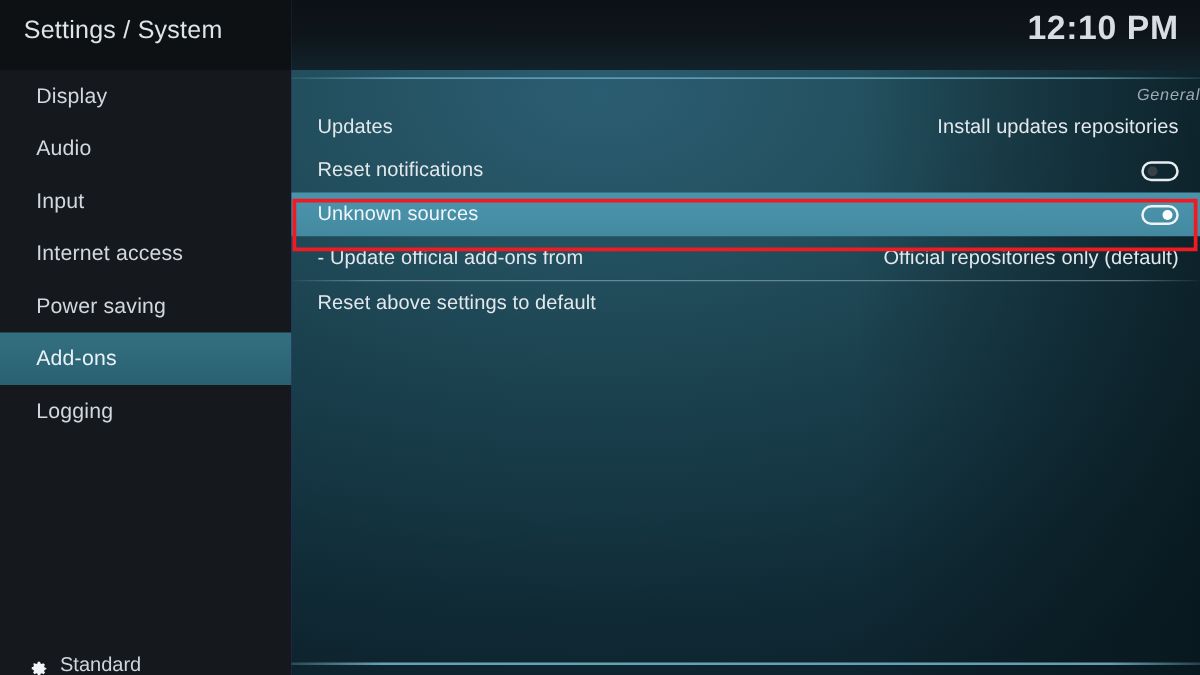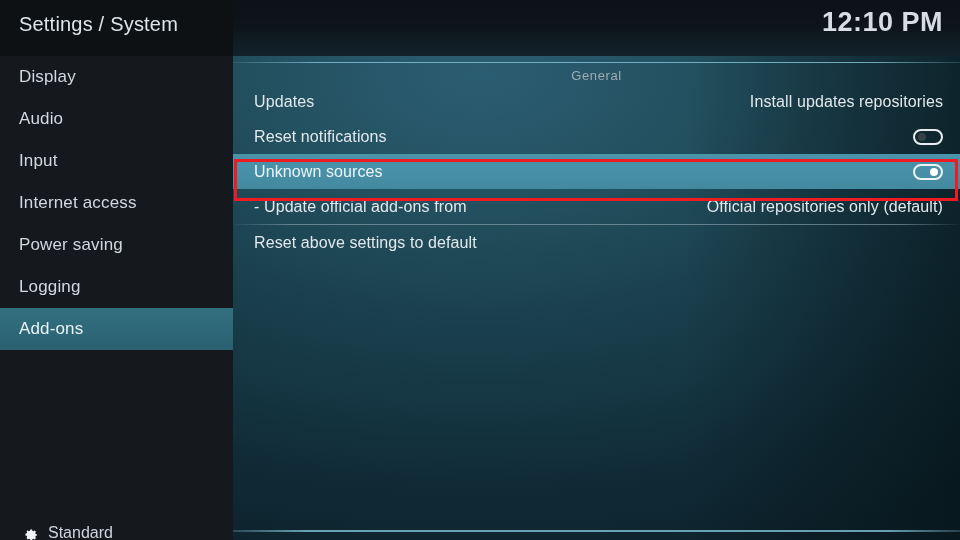--- a/index.html
+++ b/index.html
@@ -58,21 +58,21 @@
   
   .sidebar {
     position:absolute; left:0; top:56px; width:233px; bottom:0;
     background:#15191d;
     z-index:5;
   }
   .side-item {
     position:relative;
     height:42px;
     display:flex; align-items:center;
-    padding-left:19px;
+    padding-left:29px;
     color:#d2d8dd;
     font-size:17px;
     font-weight:400;
     letter-spacing:.15px;
     white-space:nowrap;
   }
   .side-item.selected {
     background:linear-gradient(180deg,#33707f 0%, #2e6878 55%, #2a6070 100%);
     color:#e9f2f6;
   }
@@ -94,22 +94,22 @@
   .hr-top {
     position:absolute; left:0; top:6px; right:0; height:1px;
     background:linear-gradient(90deg, rgba(126,192,212,.15) 0%, rgba(126,192,212,.85) 12%, rgba(126,192,212,.85) 88%, rgba(126,192,212,.2) 100%);
   }
   .hr-bottom {
     position:absolute; left:0; bottom:8px; right:0; height:2px;
     background:linear-gradient(90deg, rgba(126,192,212,.25) 0%, rgba(126,192,212,.8) 10%, rgba(126,192,212,.8) 90%, rgba(126,192,212,.25) 100%);
   }
   .group-title {
     position:absolute; left:0; right:0; top:12px;
-    text-align:center;
-    font-size:13px; color:#9eacb3; letter-spacing:.6px;
+    text-align:right;
+    font-size:13px; color:#9eacb3; letter-spacing:.6px;font-style:italic;
   }
 
   .rows { position:absolute; left:0; right:0; top:28px; }
 
   .row {
     position:relative;
     height:35px;
     display:flex; align-items:center;
     padding:0 17px 0 21px;
   }
@@ -179,25 +179,25 @@
     </div>
     <div class="side-item">
       <span>Input</span>
     </div>
     <div class="side-item">
       <span>Internet access</span>
     </div>
     <div class="side-item">
       <span>Power saving</span>
     </div>
-    <div class="side-item">
-      <span>Logging</span>
-    </div>
     <div class="side-item selected">
       <span>Add-ons</span>
+    </div>
+    <div class="side-item">
+      <span>Logging</span>
     </div>
 
     <div class="profile-row">
       <svg class="gear-ico" viewBox="0 0 24 24">
         <path fill="#f2f5f7" d="M12 8.2a3.8 3.8 0 1 0 0 7.6 3.8 3.8 0 0 0 0-7.6zm9.2 5.1l-1.9-.5a7.6 7.6 0 0 0-.6-1.5l1-1.7-1.8-1.8-1.7 1a7.6 7.6 0 0 0-1.5-.6l-.5-1.9h-2.5l-.5 1.9c-.5.15-1 .35-1.5.6l-1.7-1L6.3 8.6l1 1.7c-.25.5-.45 1-.6 1.5l-1.9.5v2.5l1.9.5c.15.5.35 1 .6 1.5l-1 1.7 1.8 1.8 1.7-1c.5.25 1 .45 1.5.6l.5 1.9h2.5l.5-1.9c.5-.15 1-.35 1.5-.6l1.7 1 1.8-1.8-1-1.7c.25-.5.45-1 .6-1.5l1.9-.5z"></path>
       </svg>
       <span>Standard</span>
     </div>
   </nav>
 

